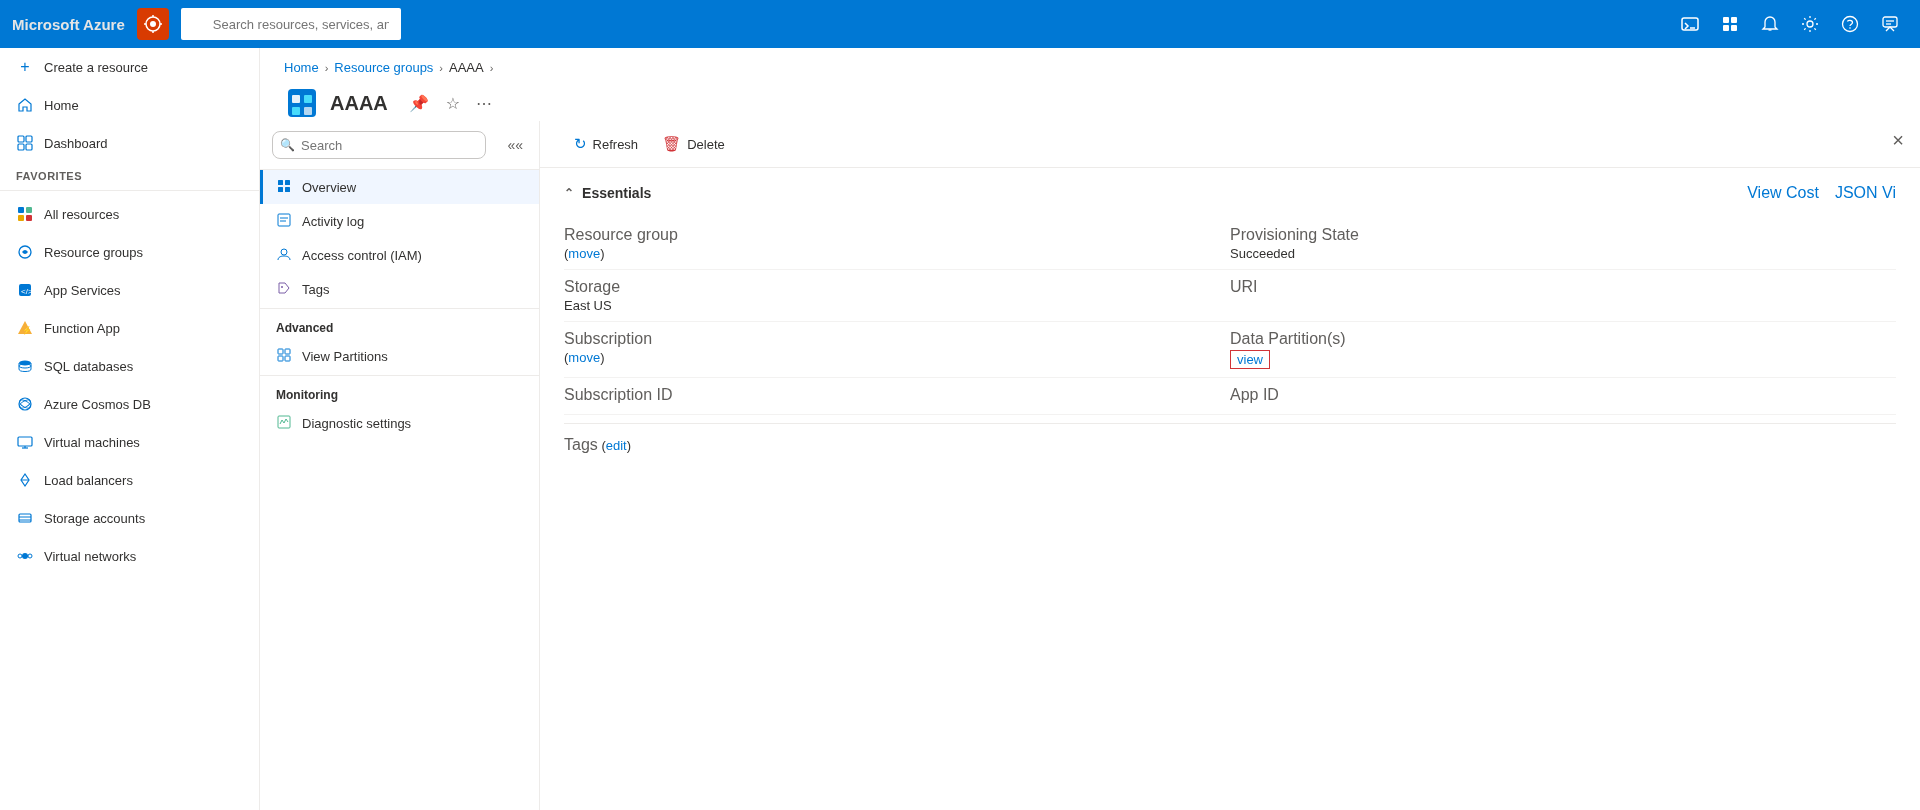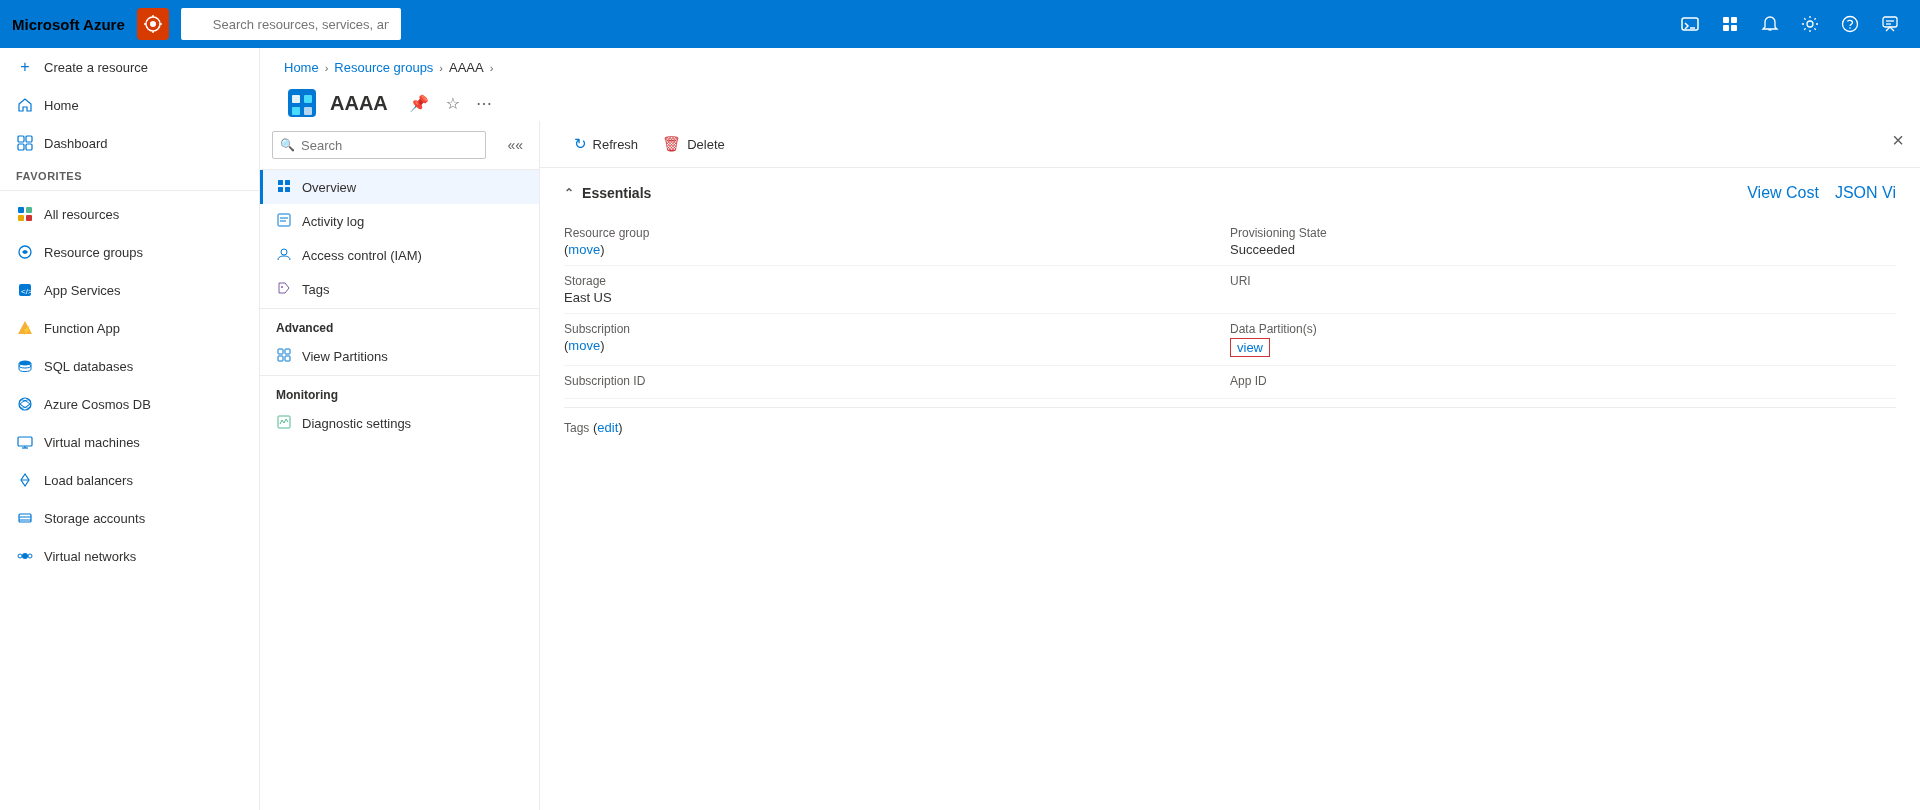--- a/index.html
+++ b/index.html
@@ -3,21 +3,21 @@
   <meta charset="utf-8">
   <style>
     * { box-sizing: border-box; margin: 0; padding: 0; }
     body { font-family: 'Segoe UI', Arial, sans-serif; font-size: 13px; background: #f3f2f1; overflow: hidden; }
 
     
     .topnav {
       display: flex; align-items: center; background: #0078d4; height: 48px;
       padding: 0 12px; gap: 12px; position: fixed; top: 0; left: 0; right: 0; z-index: 100;
     }
-    .topnav-brand { color: #000000; font-size: 15px; font-weight: 600; white-space: nowrap; }
+    .topnav-brand { color: #e5e5e5; font-size: 15px; font-weight: 600; white-space: nowrap; }
     .topnav-icon-box {
       background: #d83b01; width: 32px; height: 32px; border-radius: 4px;
       display: flex; align-items: center; justify-content: center; cursor: pointer;
     }
     .topnav-icon-box svg { width: 20px; height: 20px; }
     .topnav-search {
       flex: 1; max-width: 680px; background: #fff; border: none; border-radius: 2px;
       height: 32px; padding: 0 12px 0 32px; font-size: 13px; color: #333; outline: none;
       position: relative;
     }
@@ -82,21 +82,21 @@
     
     .left-panel {
       width: 280px; border-right: 1px solid #edebe9; overflow-y: auto;
       background: #fff; flex-shrink: 0;
     }
     .left-panel-search {
       padding: 10px 12px; display: flex; align-items: center; gap: 8px;
       border-bottom: 1px solid #edebe9;
     }
     .left-panel-search input {
-      flex: 1; border: 1px solid #c8c6c4; border-radius: 2px; height: 28px;
+      flex: 1; border: 1px solid #c8c6c4; border-radius: 8px; height: 28px;
       padding: 0 8px 0 28px; font-size: 13px; outline: none; color: #323130;
     }
     .left-panel-search .search-wrap { position: relative; flex: 1; }
     .left-panel-search .search-wrap .ico {
       position: absolute; left: 8px; top: 50%; transform: translateY(-50%); color: #666; font-size: 12px;
     }
     .left-panel-search .collapse-btn {
       background: none; border: none; cursor: pointer; color: #605e5c; font-size: 14px; padding: 2px 4px;
     }
     .panel-nav-item {
@@ -144,21 +144,21 @@
     .essentials-links { display: flex; gap: 16px; }
     .essentials-links a { color: #0078d4; text-decoration: none; font-size: 16px; }
     .essentials-grid {
       display: grid; grid-template-columns: 1fr 1fr;
       gap: 0;
     }
     .essentials-row {
       display: flex; flex-direction: column; padding: 8px 0;
       border-bottom: 1px solid #f3f2f1;
     }
-    .essentials-label { font-size: 12px; color: #605e5c; margin-bottom: 2px; }
+    .essentials-label { font-size: 16px; color: #605e5c; margin-bottom: 2px; }
     .essentials-value { font-size: 13px; color: #323130; }
     .essentials-value a { color: #0078d4; text-decoration: none; }
     .essentials-divider { height: 1px; background: #edebe9; margin: 8px 0; }
 
     
     .view-link-box {
       display: inline-block; color: #0078d4; text-decoration: none;
       border: 1px solid #d13438; padding: 1px 6px; font-size: 13px;
     }
 

